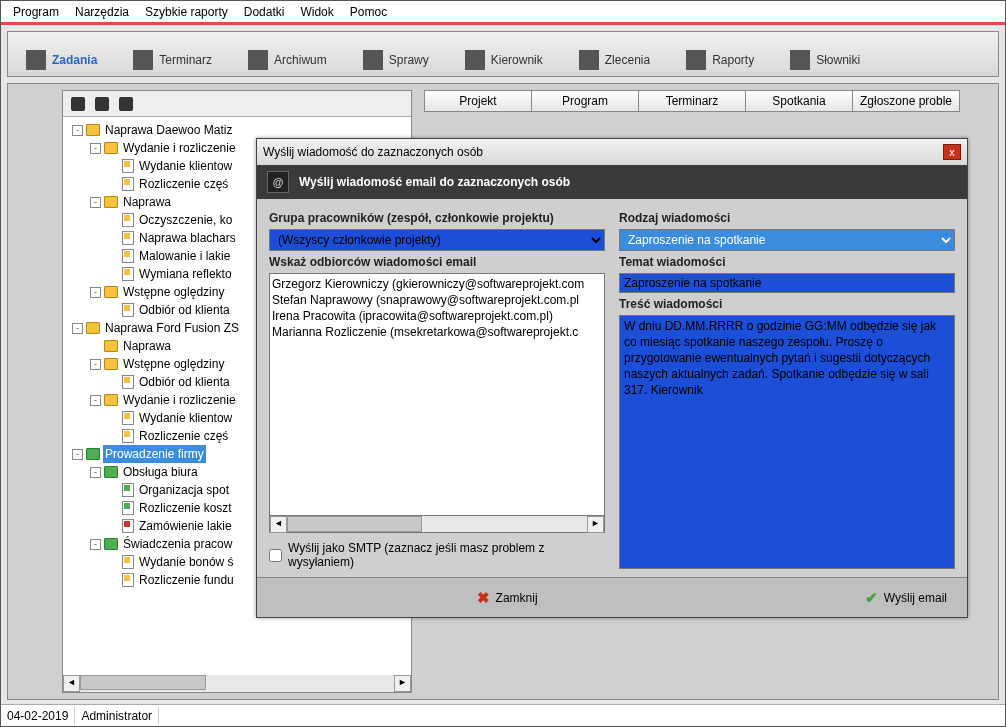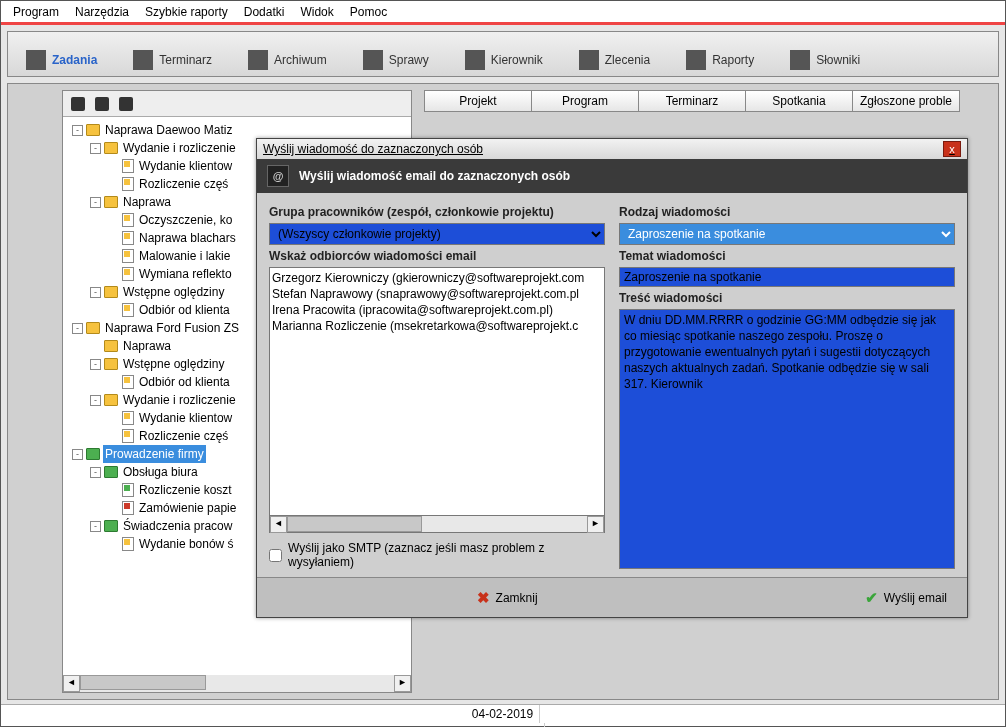--- a/index.html
+++ b/index.html
@@ -44,26 +44,26 @@
   .tree .lbl { padding:0 2px;}
   .tree .lbl.sel { background:#3a8dde; color:#fff; }
   .tree-scroll { position:absolute; left:0; right:0; bottom:0; height:17px; background:#eee; display:flex; align-items:center;}
   .tree-scroll .sbtn{width:17px;height:17px;border:1px solid #999;background:#f0f0f0;text-align:center;line-height:13px;font-size:9px;}
   .tree-scroll .strack{flex:1;height:17px;background:#e8e8e8;position:relative;}
   .tree-scroll .sthumb{position:absolute;left:0;top:0;height:15px;width:40%;background:#c8c8c8;border:1px solid #999;}
 
   .tabsarea { position:absolute; left:416px; right:8px; top:6px; height:24px;}
   .tabsarea .tab { display:inline-block; width:108px; border:1px solid #888; height:22px; line-height:20px; text-align:center; background:linear-gradient(#fff,#e6e6e6); margin-right:-1px;}
 
-  .statusbar { height:22px; display:flex; align-items:center; background:#fff; border-top:1px solid #aaa;flex-direction:column;}
+  .statusbar { height:22px; display:flex; align-items:center; background:#fff; border-top:1px solid #aaa;}
   .statusbar .cell{ padding:2px 6px; border-right:1px solid #ccc;}
 
   
   .dialog { position:absolute; left:256px; top:138px; width:712px; height:480px; border:1px solid #444; box-shadow:0 0 4px rgba(0,0,0,.4); display:flex; flex-direction:column;}
-  .dlg-title { height:20px; background:linear-gradient(#f2f2f2,#d8d8d8); display:flex; align-items:center; padding:0 6px; font-size:12px;text-decoration:underline;}
+  .dlg-title { height:26px; background:linear-gradient(#f2f2f2,#d8d8d8); display:flex; align-items:center; padding:0 6px; font-size:12px;}
   .dlg-title .t { flex:1;}
   .dlg-title .x { width:18px;height:16px;background:#c8311a;color:#fff;text-align:center;line-height:14px;font-size:11px;border:1px solid #7a1a0e;}
   .dlg-header { height:34px; background:#3a3a3a; color:#fff; display:flex; align-items:center; gap:10px; padding:0 10px; font-size:14px; font-weight:600;}
   .dlg-header .hicon{width:22px;height:22px;background:#222;border:1px solid #666;display:flex;align-items:center;justify-content:center;color:#ccc;font-size:11px;}
   .dlg-body { flex:1; background:#cfcfcf; padding:8px 12px; display:flex; gap:14px;}
   .col { flex:1; display:flex; flex-direction:column;}
   .flabel{ font-weight:600; color:#222; margin:4px 0;}
   select,input[type=text],textarea{border:1px solid #777;background:#1d4ed8;font-size:12px;padding:2px 4px;}
   select.blue { background:#3a8dde; color:#fff;}
   .listbox{flex:1;border:1px solid #777;background:#fff;padding:2px 2px;overflow:auto;line-height:16px;white-space:nowrap;position:relative;}
@@ -255,39 +255,51 @@
           <div class="row">
             <span class="sp" style="width: 22px;"></span>
             <span class="exp">-</span>
             <span class="fold green"></span>
             <span class="lbl">Obsługa biura</span>
           </div>
           <div class="row">
             <span class="sp" style="width: 40px;"></span>
             <span style="width: 11px; display: inline-block;"></span>
             <span class="page g"></span>
+            <span class="lbl">Organizacja spot</span>
+          </div>
+          <div class="row">
+            <span class="sp" style="width: 40px;"></span>
+            <span style="width: 11px; display: inline-block;"></span>
+            <span class="page g"></span>
             <span class="lbl">Rozliczenie koszt</span>
           </div>
           <div class="row">
             <span class="sp" style="width: 40px;"></span>
             <span style="width: 11px; display: inline-block;"></span>
             <span class="page r"></span>
-            <span class="lbl">Zamówienie papie</span>
+            <span class="lbl">Zamówienie lakie</span>
           </div>
           <div class="row">
             <span class="sp" style="width: 22px;"></span>
             <span class="exp">-</span>
             <span class="fold green"></span>
             <span class="lbl">Świadczenia pracow</span>
           </div>
           <div class="row">
             <span class="sp" style="width: 40px;"></span>
             <span style="width: 11px; display: inline-block;"></span>
             <span class="page y"></span>
             <span class="lbl">Wydanie bonów ś</span>
+          </div>
+          <div class="row">
+            <span class="sp" style="width: 40px;"></span>
+            <span style="width: 11px; display: inline-block;"></span>
+            <span class="page y"></span>
+            <span class="lbl">Rozliczenie fundu</span>
           </div>
         </div>
        <div class="tree-scroll">
          <div class="sbtn">◄</div>
          <div class="strack">
             <div class="sthumb"></div>
           </div>
          <div class="sbtn">►</div>
        </div>
      </div>

